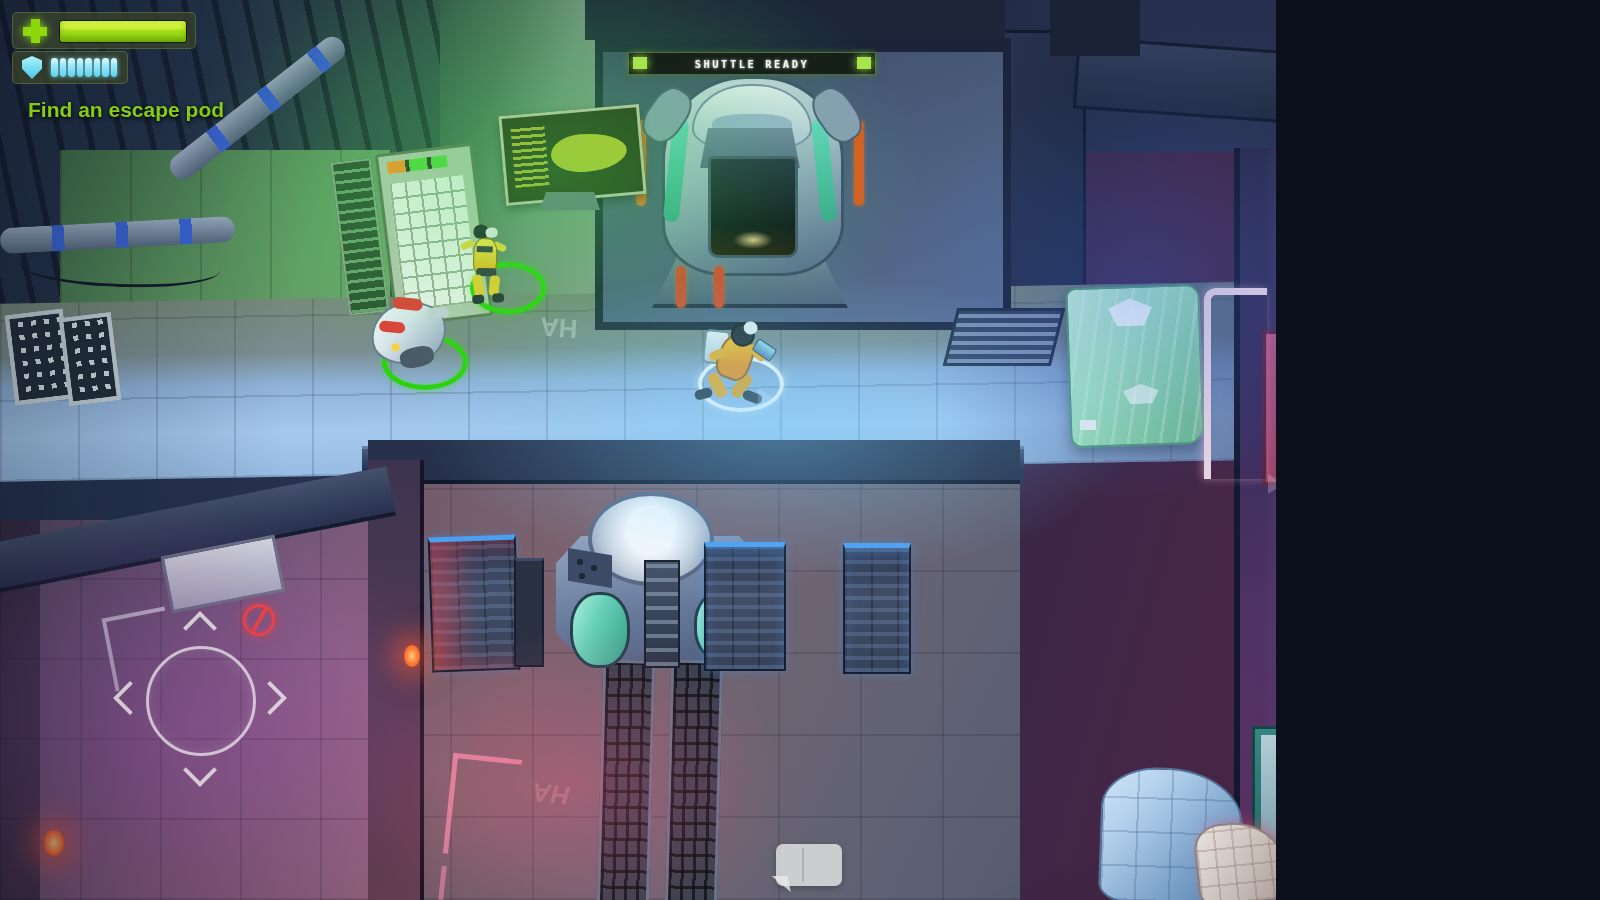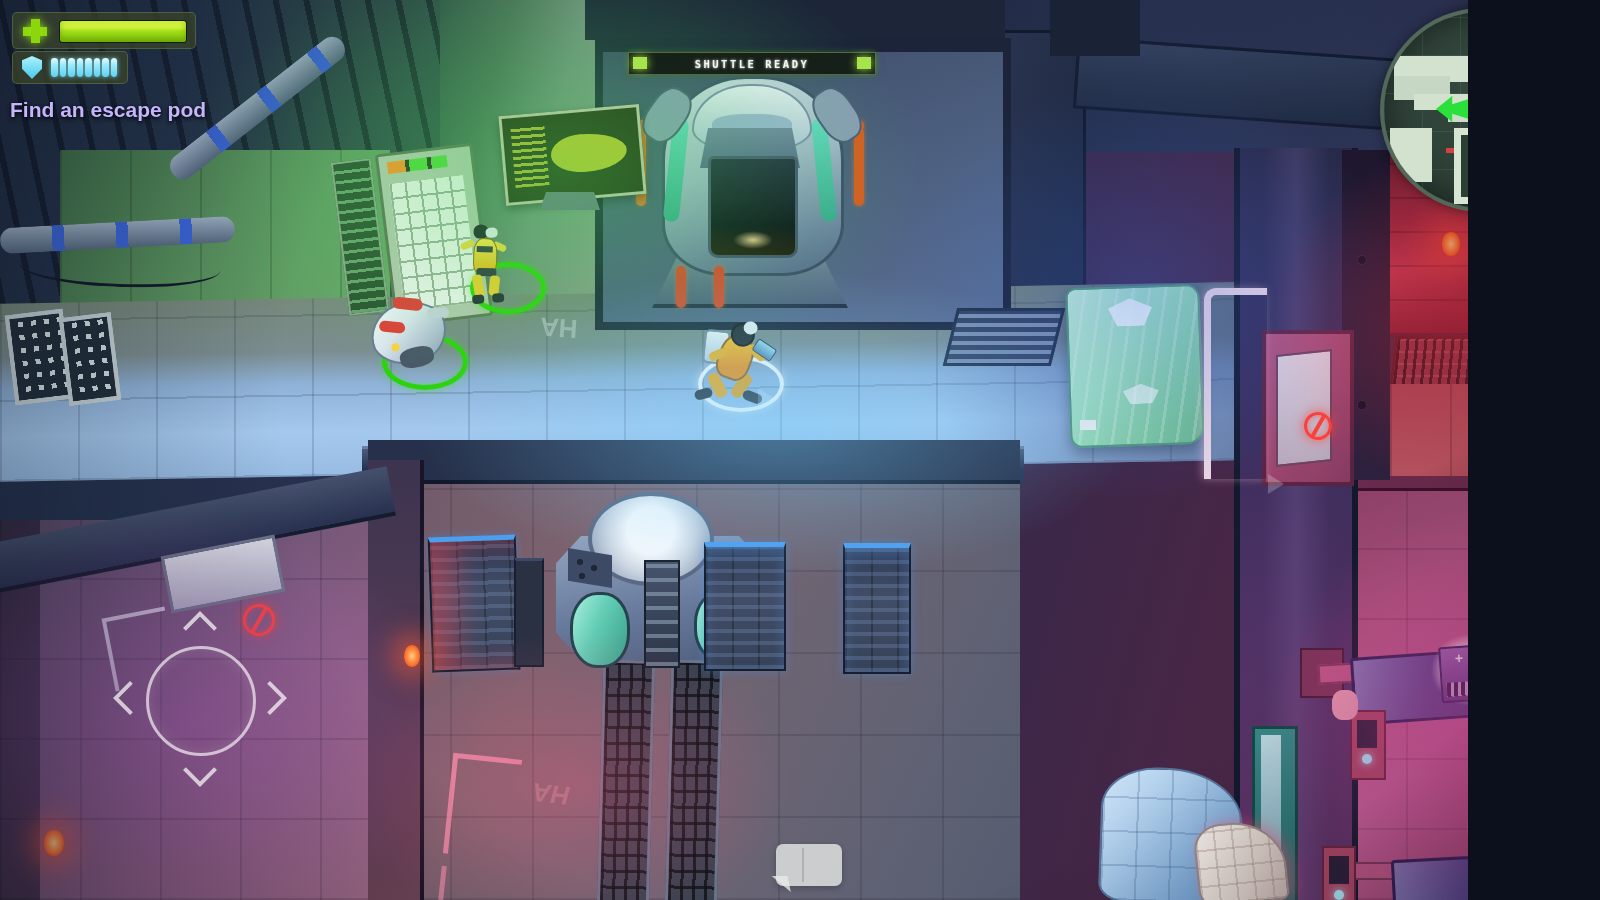--- a/index.html
+++ b/index.html
@@ -1,16 +1,16 @@
 <!DOCTYPE html>
 <html><head>
 <meta charset="utf-8">
 <style>
   html,body{margin:0;padding:0;background:#0c101c;}
-  #stage{position:relative;width:1468px;height:900px;overflow:hidden;background:#1a2238;font-family:"Liberation Sans",sans-serif;}
+  #stage{position:relative;width:1276px;height:900px;overflow:hidden;background:#1a2238;font-family:"Liberation Sans",sans-serif;}
   .abs{position:absolute;}
 
   
   .bg-base{left:0;top:0;width:1600px;height:900px;background:linear-gradient(105deg,#243450 0%,#28304e 30%,#32284a 55%,#472646 75%,#5c2a4a 100%);}
   .tl-structure{left:0;top:0;width:455px;height:305px;background:repeating-linear-gradient(78deg,rgba(10,16,28,.5) 0 6px,transparent 6px 30px),linear-gradient(100deg,#223048 0%,#25364e 40%,#2d4a4a 70%,#33584a 100%);}
   .midtop-wall{left:440px;top:0;width:165px;height:310px;background:linear-gradient(105deg,#33584a 0%,#4a7058 30%,#71907e 60%,#8aa08c 100%);border-right:5px solid #1c2838;}
   .greenroom-floor{left:60px;top:150px;width:330px;height:160px;background:repeating-linear-gradient(90deg,rgba(10,25,15,.18) 0 2px,transparent 2px 70px),linear-gradient(120deg,#41704c,#5a9460 50%,#6aa86a);}
   .tr-base{left:1000px;top:0;width:600px;height:152px;background:linear-gradient(95deg,#222c48,#2a3354 40%,#323a5e 70%,#3a3456);}
   .beam-v{left:985px;top:30px;width:95px;height:280px;background:linear-gradient(100deg,#2a3552,#1e2840);border:3px solid #121a2c;}
   .beam-h{left:1075px;top:48px;width:330px;height:66px;background:linear-gradient(#32405e,#222e48);border:3px solid #141e34;transform:rotate(4deg);}
@@ -213,21 +213,21 @@
   .health-panel{left:12px;top:12px;width:182px;height:35px;}
   .health-icon{position:absolute;left:10px;top:6px;width:24px;height:24px;}
   .health-icon::before{content:"";position:absolute;left:0;top:8px;width:24px;height:9px;background:#8ed60c;box-shadow:0 0 8px rgba(150,230,30,.8);}
   .health-icon::after{content:"";position:absolute;left:8px;top:0;width:9px;height:24px;background:#8ed60c;box-shadow:0 0 8px rgba(150,230,30,.8);}
   .health-track{position:absolute;left:46px;top:7px;width:126px;height:21px;background:#20300e;border:1px solid #121c08;border-radius:3px;overflow:hidden;}
   .health-fill{position:absolute;left:0;top:0;height:100%;background:linear-gradient(#d0f03c 0 30%,#a2e018 50%,#86c80a);border-radius:2px;box-shadow:0 0 10px rgba(170,240,40,.6),inset 0 -4px 6px rgba(80,140,0,.5);}
   .shield-panel{left:12px;top:51px;width:114px;height:31px;}
   .shield-icon{position:absolute;left:9px;top:4px;width:20px;height:23px;background:linear-gradient(#aef2fc,#48c8ec);clip-path:polygon(50% 0,100% 18%,100% 55%,50% 100%,0 55%,0 18%);box-shadow:0 0 8px rgba(90,220,250,.8);}
   .shield-pips{position:absolute;left:38px;top:6px;height:19px;display:flex;gap:2px;}
   .pip{width:6.5px;height:19px;border-radius:3px;background:linear-gradient(#e8fbff,#9ae8fc 40%,#5ed0f0);box-shadow:0 0 5px rgba(120,230,255,.8);}
-  .objective{left:10px;top:98px;font-weight:bold;font-size:21px;color:#c4b5fd;text-shadow:0 2px 4px rgba(0,0,0,.85),0 0 2px rgba(0,0,0,.6);}
+  .objective{left:28px;top:98px;font-weight:bold;font-size:21px;color:#84cc16;text-shadow:0 2px 4px rgba(0,0,0,.85),0 0 2px rgba(0,0,0,.6);}
 
   .minimap-panel{left:1452px;top:8px;width:148px;height:140px;background:#3e5a53;border-radius:24px 18px 18px 60px;box-shadow:0 2px 10px rgba(0,0,0,.3);}
   .minimap{left:1380px;top:8px;width:196px;height:196px;border-radius:50%;background:radial-gradient(circle at 45% 40%,#35493f 0%,#2b3d34 70%,#243329 100%);border:4px solid rgba(120,145,125,.5);overflow:hidden;box-shadow:inset 0 0 30px rgba(0,0,0,.45),0 0 12px rgba(0,0,0,.4);}
   .minimap::before{content:"";position:absolute;inset:0;background:repeating-linear-gradient(90deg,rgba(220,240,225,.08) 0 1.5px,transparent 1.5px 38px),repeating-linear-gradient(0deg,rgba(220,240,225,.08) 0 1.5px,transparent 1.5px 38px);}
   .mm{position:absolute;background:#d2e2cf;}
   .mm-a{left:10px;top:44px;width:84px;height:26px;} .mm-a2{left:10px;top:64px;width:56px;height:24px;background:#c6d8c4;}
   .mm-a3{left:30px;top:82px;width:66px;height:16px;} .mm-a4{left:64px;top:92px;width:50px;height:18px;background:#cbdcc8;}
   .mm-b{left:128px;top:46px;width:52px;height:40px;} .mm-t1{left:130px;top:24px;width:16px;height:30px;} .mm-t2{left:154px;top:18px;width:15px;height:36px;}
   .mm-bits{left:92px;top:100px;width:28px;height:18px;background:#c6d8c4;}
   .mm-room1{left:70px;top:116px;width:48px;height:62px;background:#2b3f35;border:7px solid #d6e6d2;}

